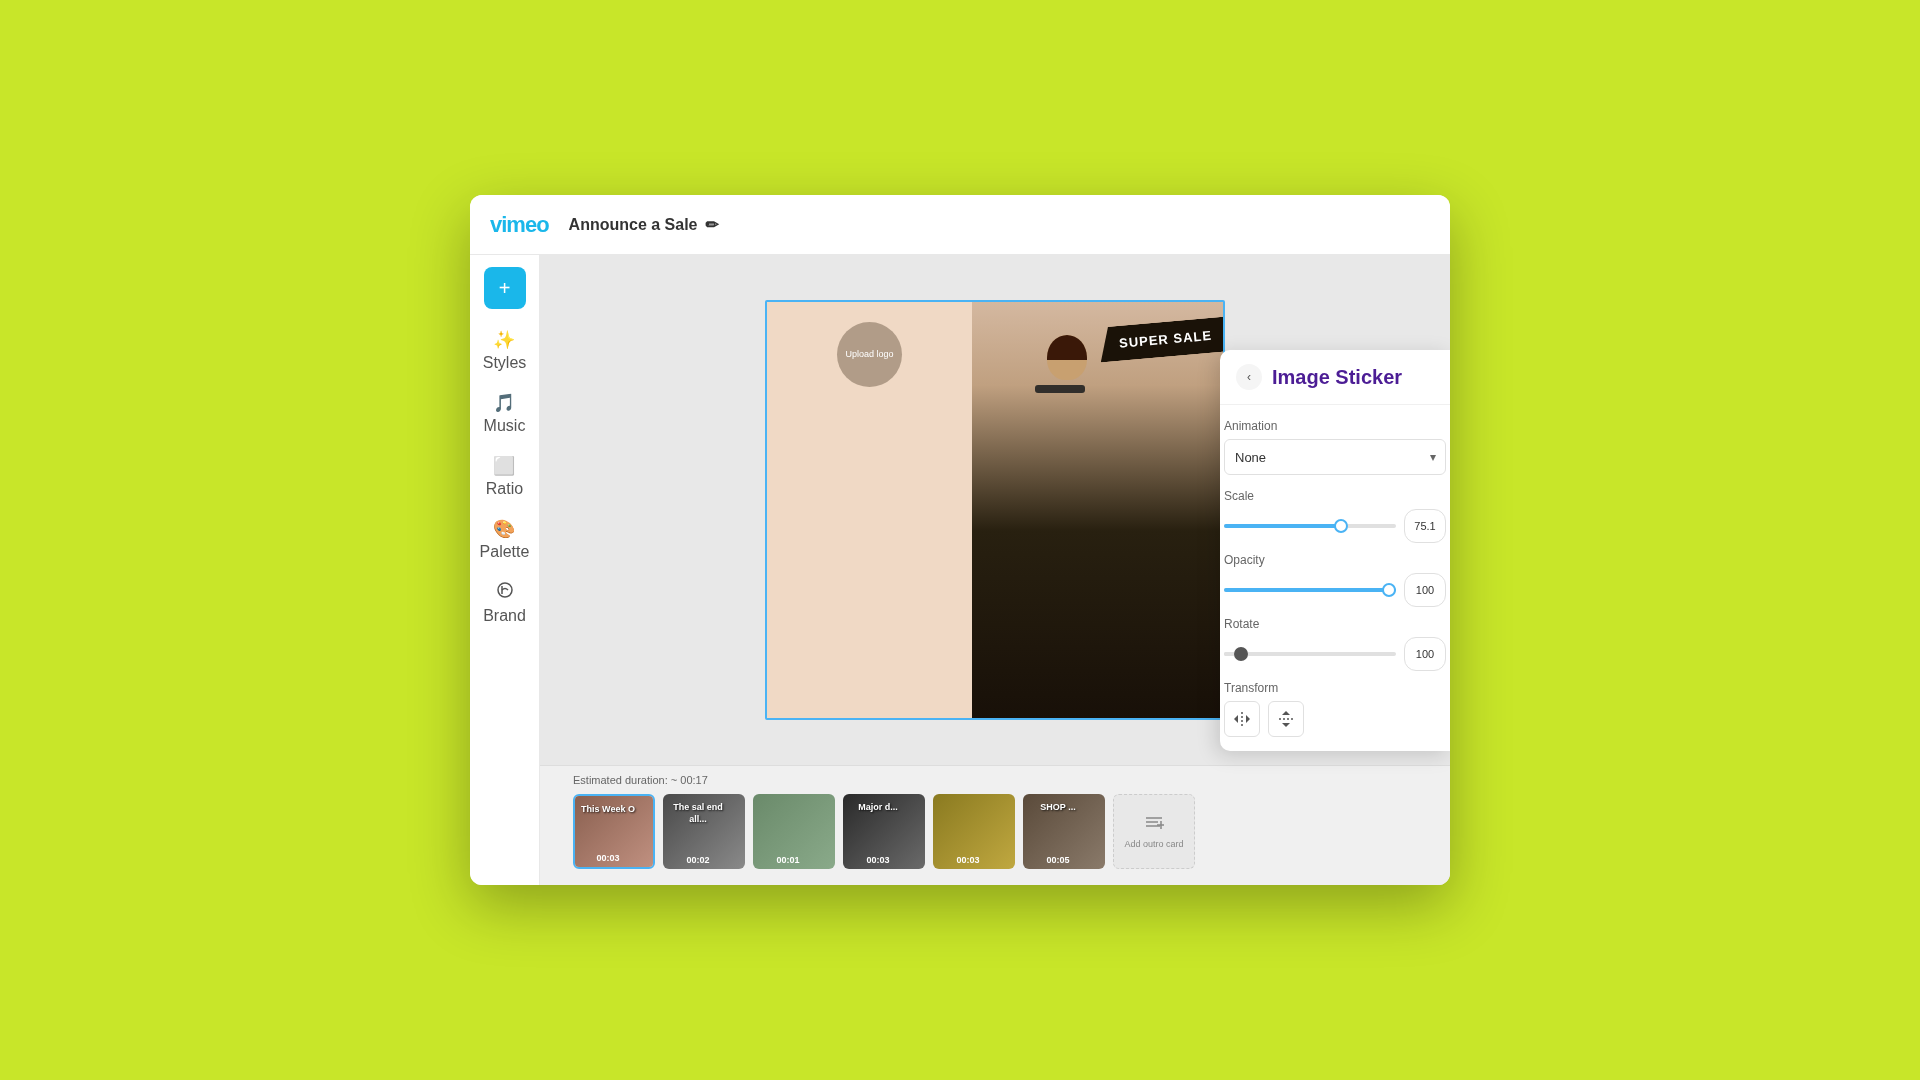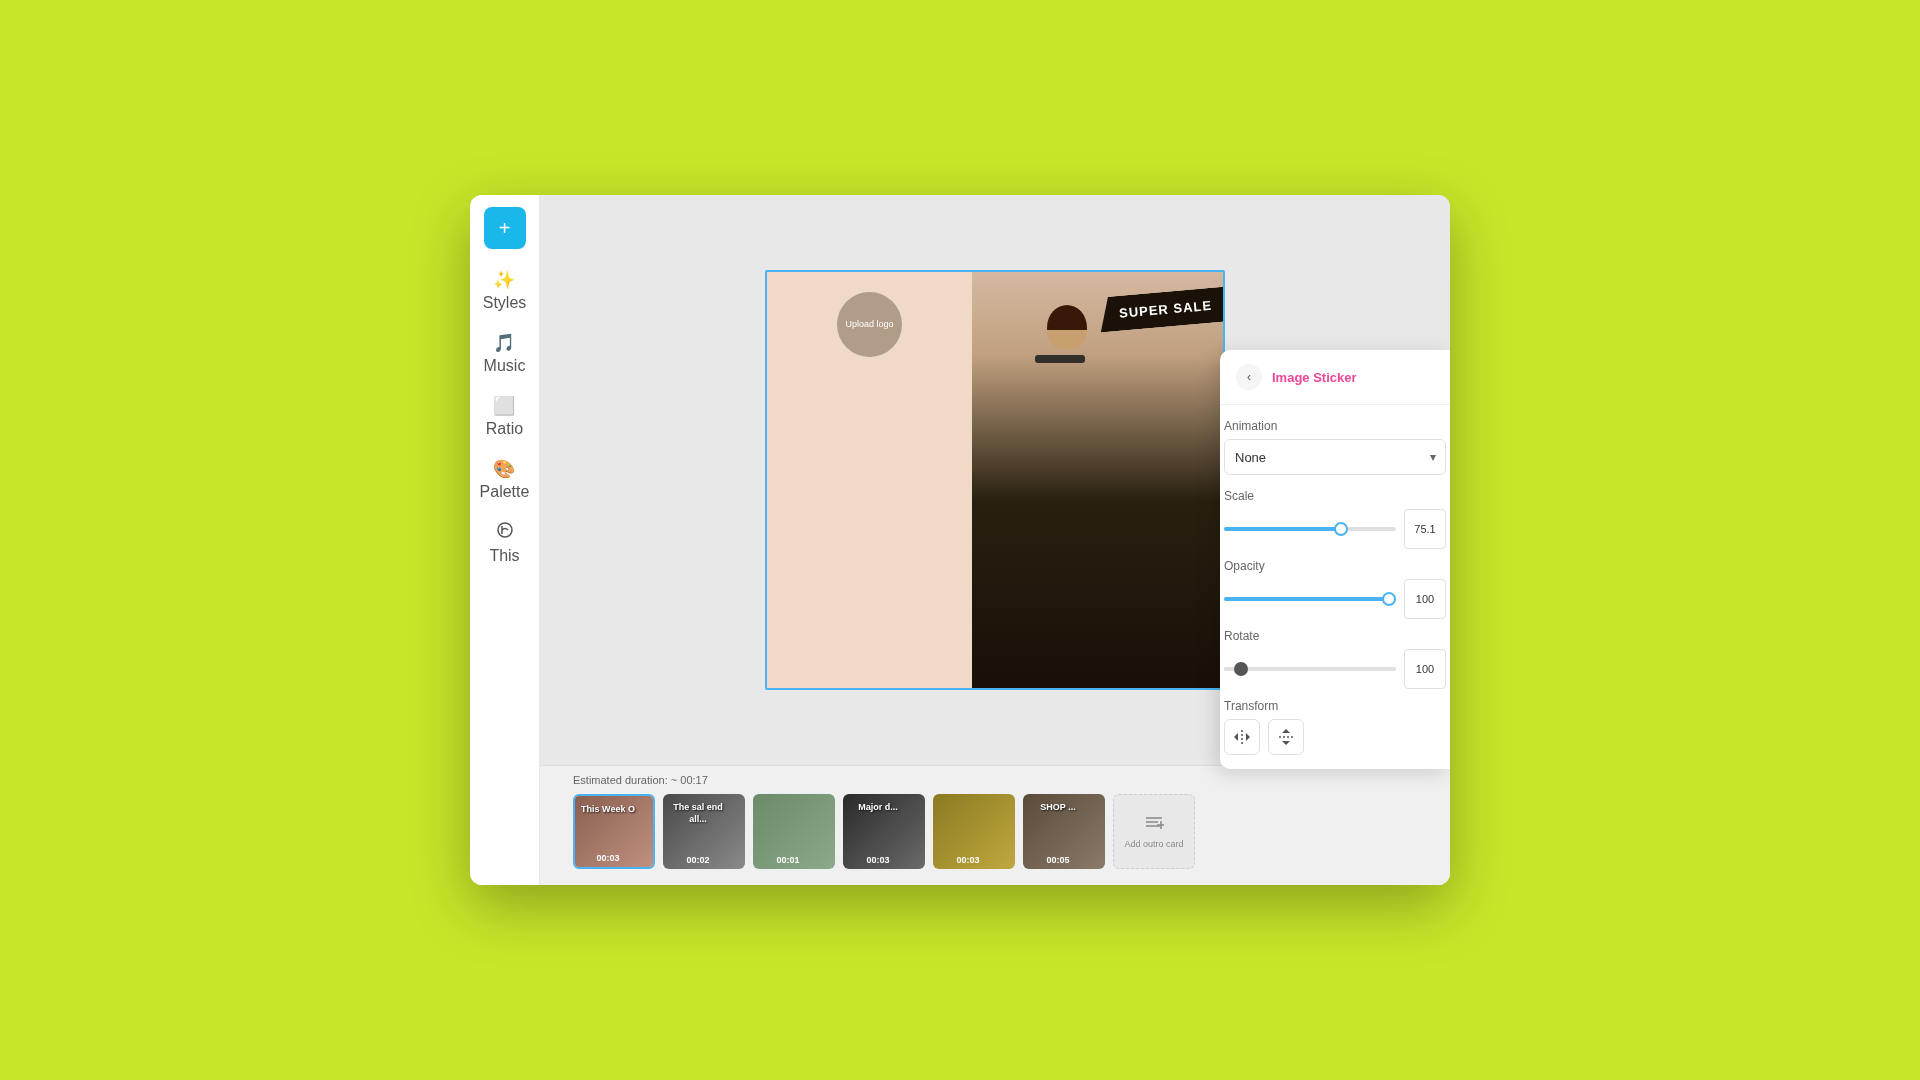--- a/index.html
+++ b/index.html
@@ -332,23 +332,23 @@
       background: #f5f5f5;
       display: flex;
       align-items: center;
       justify-content: center;
       cursor: pointer;
       font-size: 12px;
       color: #555;
     }
 
     .panel-title {
-      font-size: 13px;
+      font-size: 20px;
       font-weight: 600;
-      color: #ec4899;
+      color: #4c1d95;
     }
 
     .sticker-panel-body {
       padding: 14px 4px;
     }
 
     .field-label {
       font-size: 12px;
       color: #666;
       margin-bottom: 6px;
@@ -426,23 +426,23 @@
       border-radius: 50%;
       background: #555;
       position: absolute;
       top: 50%;
       transform: translateY(-50%);
       cursor: pointer;
     }
 
     .slider-value-box {
       width: 42px;
-      height: 40px;
+      height: 34px;
       border: 1px solid #e0e0e0;
-      border-radius: 4px;
+      border-radius: 12px;
       display: flex;
       align-items: center;
       justify-content: center;
       font-size: 11px;
       color: #333;
       flex-shrink: 0;
     }
 
     .transform-section {
       margin-top: 10px;
@@ -466,20 +466,27 @@
       font-size: 14px;
       color: #555;
       background: #fff;
     }
   </style>
 </head>
 <body>
 
 <div class="app-window">
 
+  <div class="header">
+    <div class="vimeo-logo">vimeo</div>
+    <div class="header-title">
+      <span>Announce a Sale</span>
+      <span class="edit-icon">✏</span>
+    </div>
+  </div>
 
   <div class="main-layout">
 
     <div class="sidebar">
       <div class="sidebar-add-btn">+</div>
 
       <div class="sidebar-item">
         <div class="sidebar-item-icon">✨</div>
         <div class="sidebar-item-label">Styles</div>
       </div>
@@ -500,21 +507,21 @@
       </div>
 
       <div class="sidebar-item">
         <div class="sidebar-item-icon">
           <svg width="18" height="18" viewBox="0 0 18 18" fill="none">
             <circle cx="9" cy="9" r="7" stroke="#555" stroke-width="1.5"></circle>
             <line x1="6" y1="5" x2="6" y2="13" stroke="#555" stroke-width="1.5"></line>
             <path d="M6 9 Q9 6 12 9" stroke="#555" stroke-width="1.5" fill="none"></path>
           </svg>
         </div>
-        <div class="sidebar-item-label">This</div>
+        <div class="sidebar-item-label">Brand</div>
       </div>
     </div>
 
     <div class="content-area">
 
       <div class="canvas-area">
         <div class="canvas-frame">
           <div class="canvas-inner">
 
             <div class="canvas-left">

